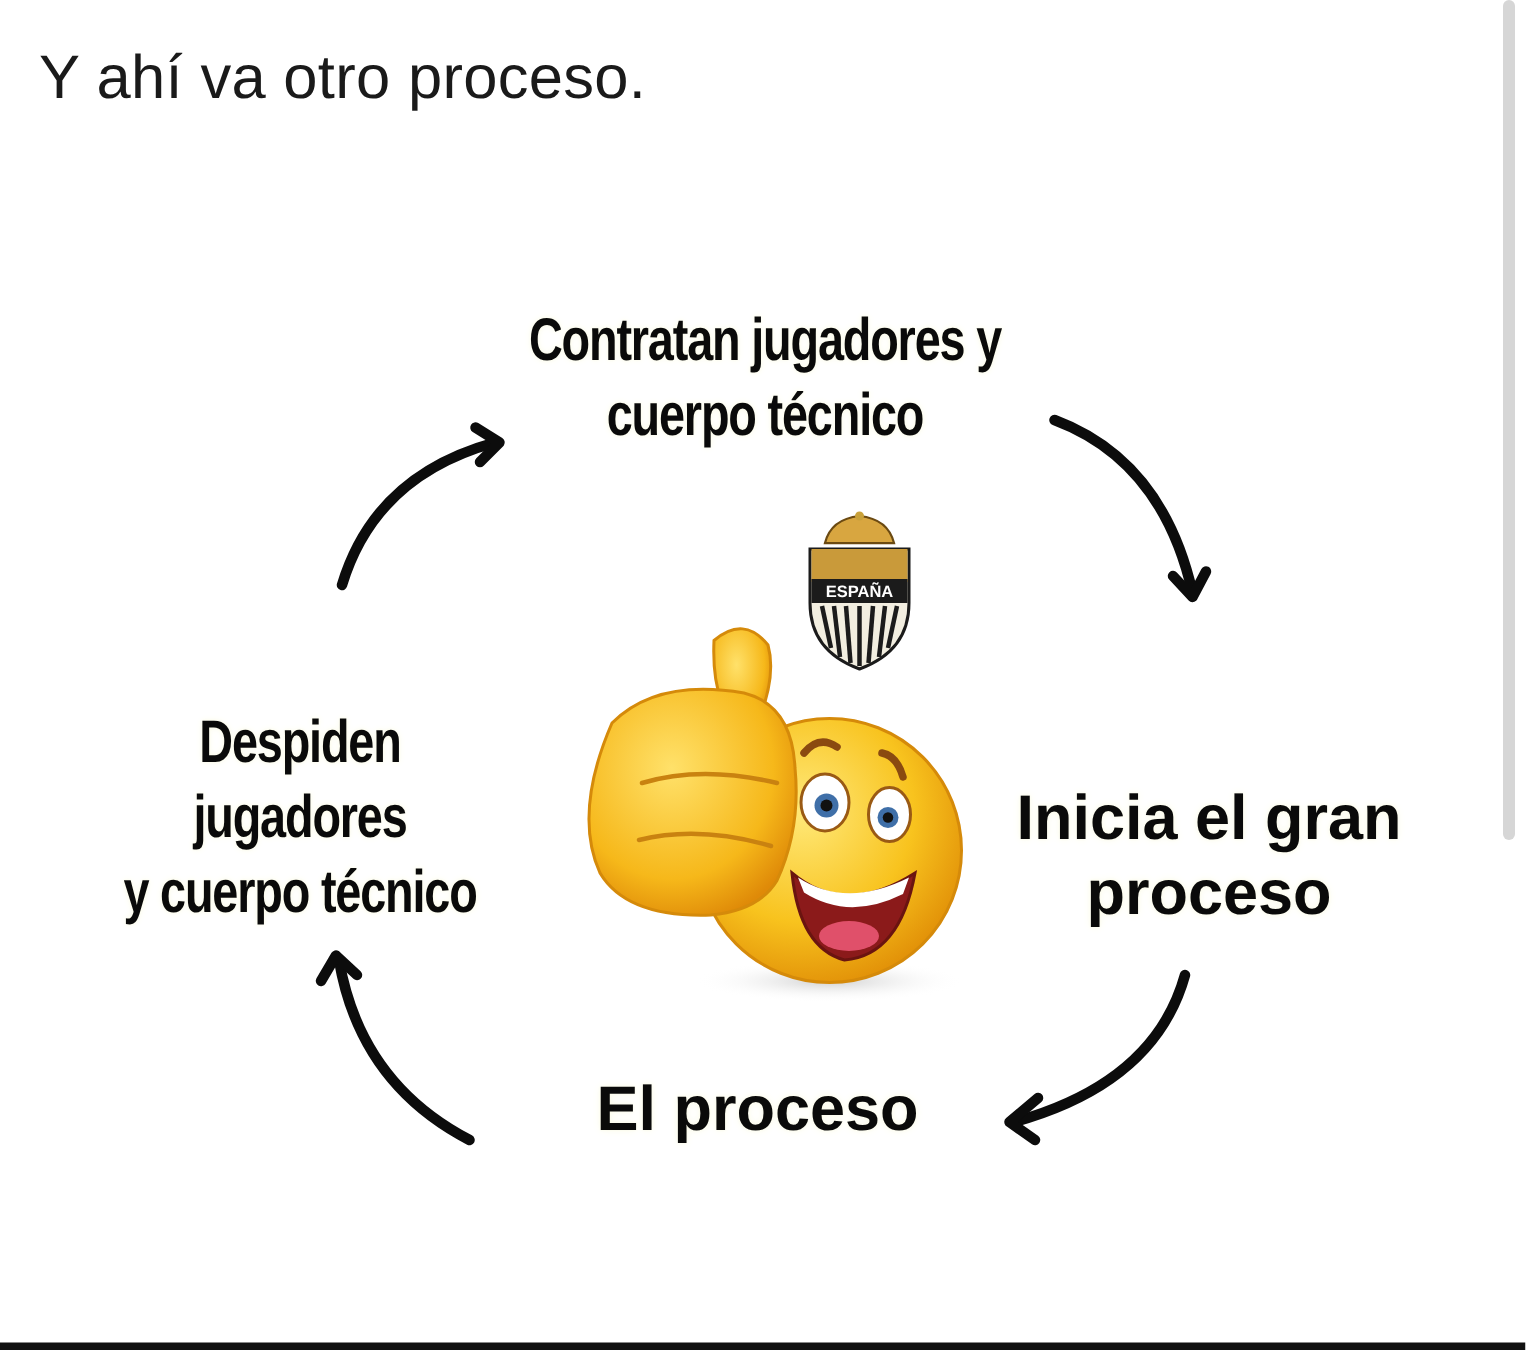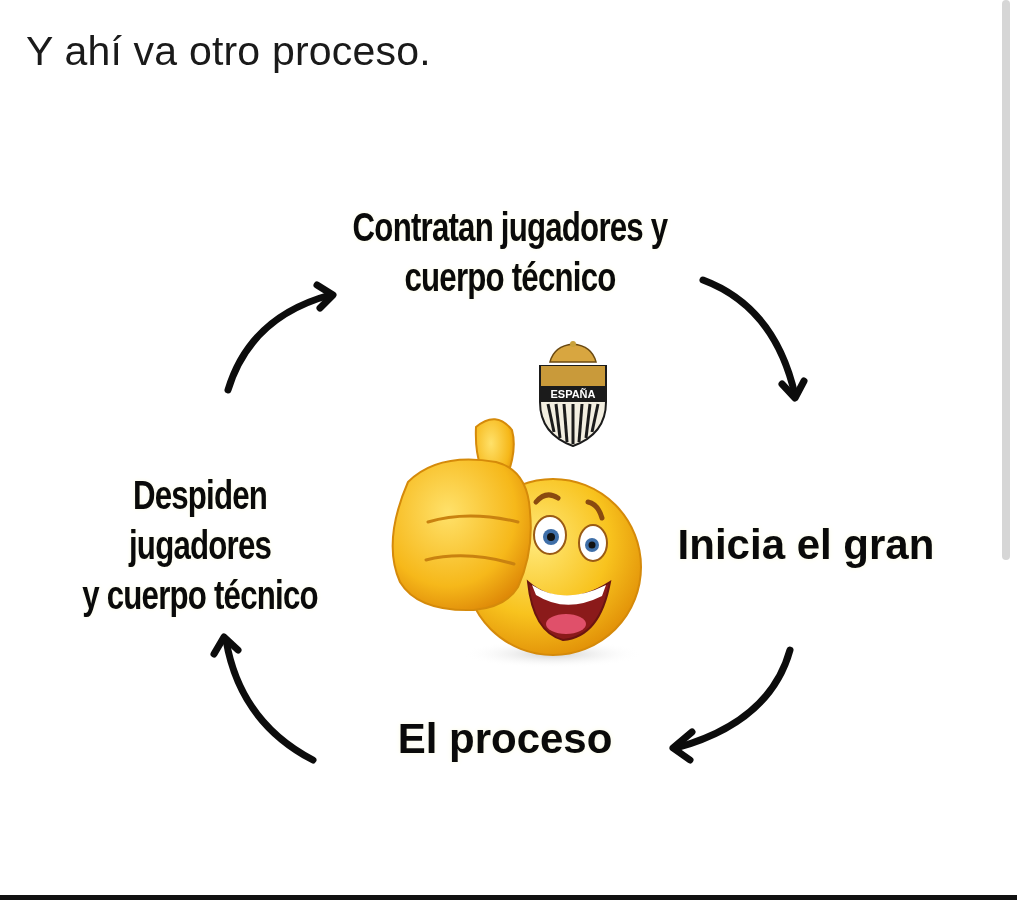--- a/index.html
+++ b/index.html
@@ -50,20 +50,21 @@
       </g>
     </g>
   </svg>
 
   <div class="node n-top condensed">
     <div>Contratan jugadores y</div>
     <div>cuerpo técnico</div>
   </div>
   <div class="node n-right">
     <div>Inicia el gran</div>
+    <div>proceso</div>
   </div>
   <div class="node n-bottom">
     <div>El proceso</div>
   </div>
   <div class="node n-left condensed">
     <div>Despiden jugadores</div>
     <div>y cuerpo técnico</div>
   </div>
 
   <svg class="crest" viewBox="0 0 74 110">

